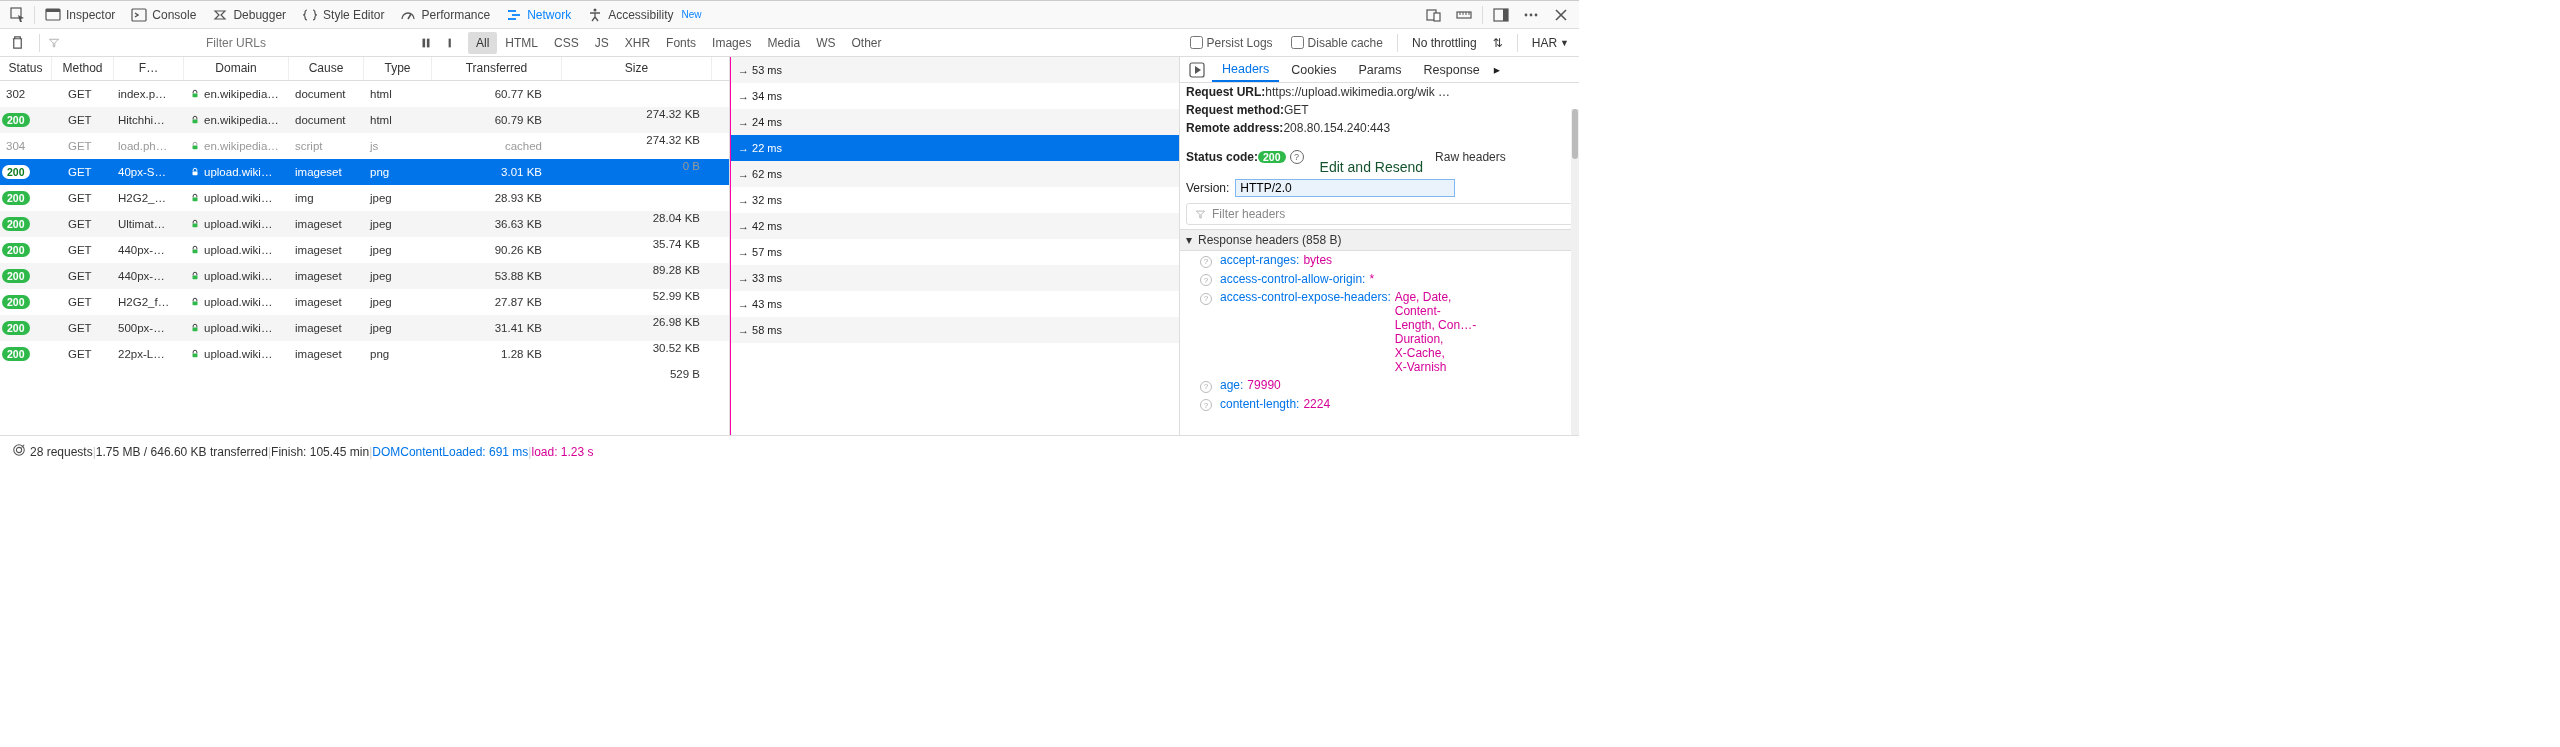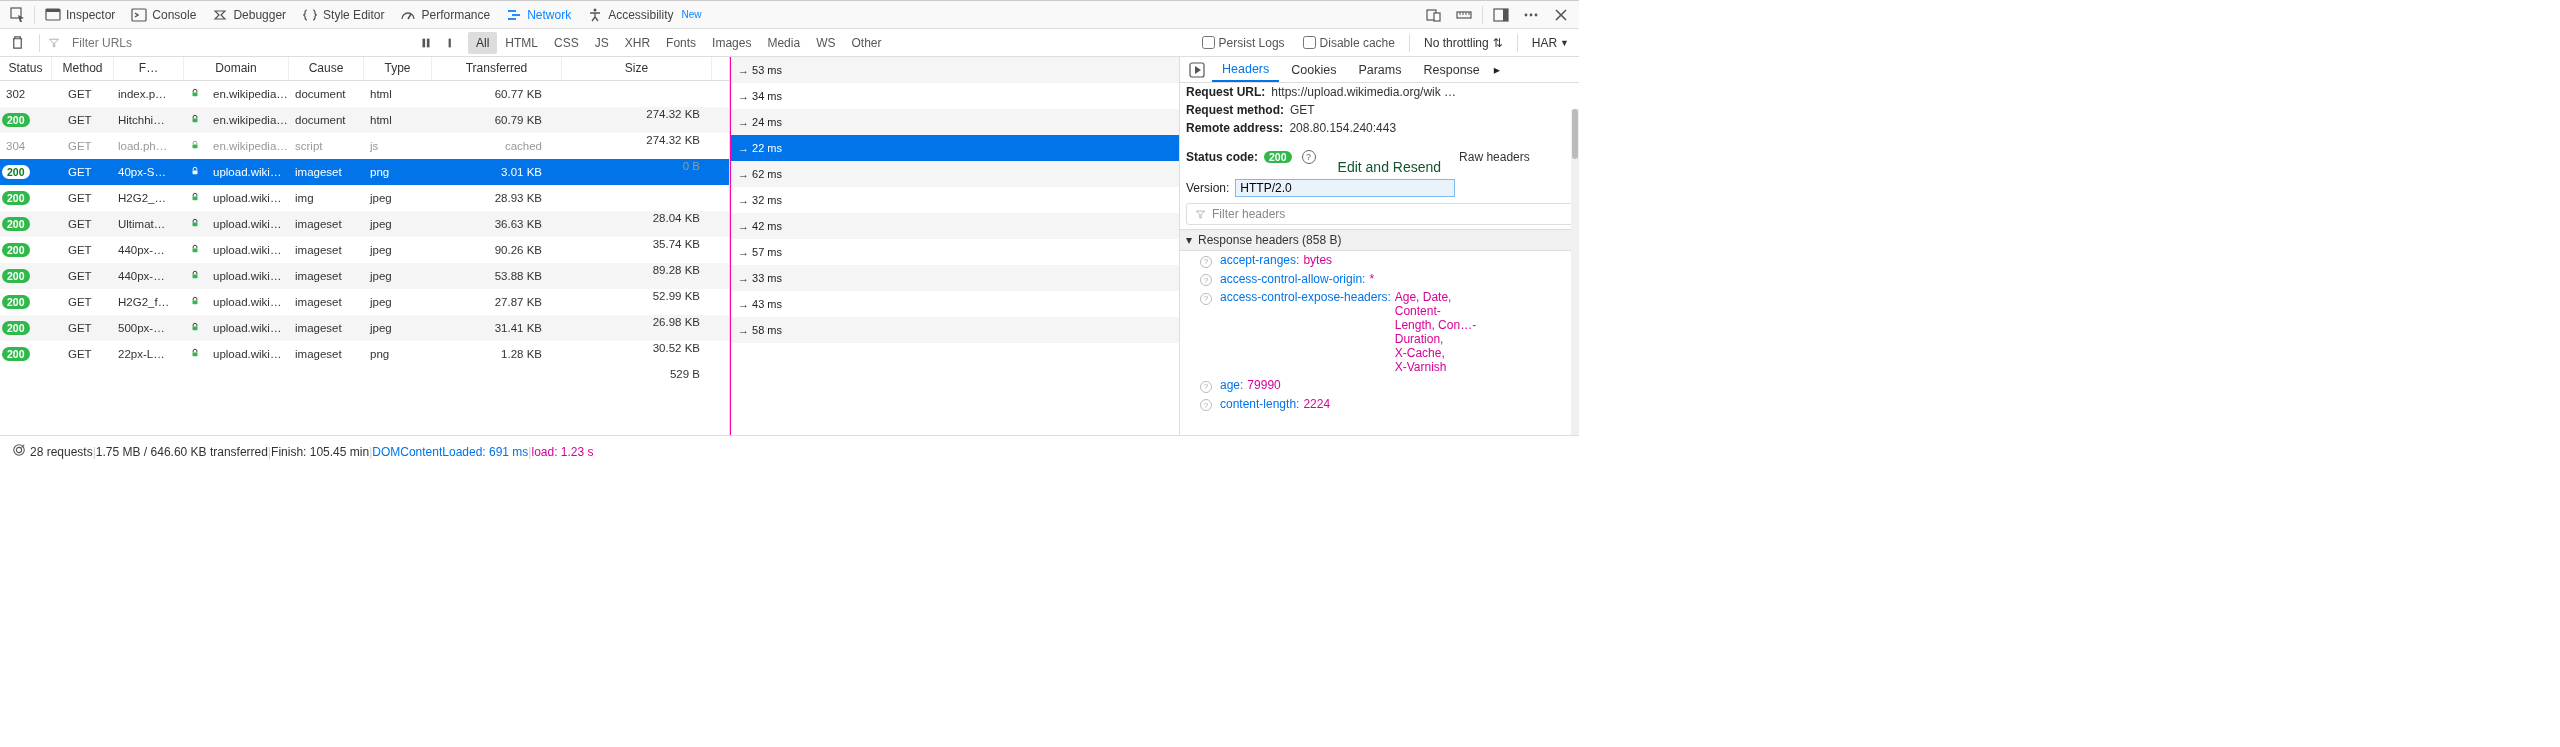--- a/index.html
+++ b/index.html
@@ -14,30 +14,30 @@
 .tool-btn svg { width: 16px; height: 16px; }
 .tool-sep { flex: 1; }
 .tool-new { color: #0a84ff; font-size: 10px; margin-left: 3px; }
 .tool-right { display: flex; align-items: center; gap: 2px; }
 .tool-icon-btn { padding: 4px 6px; cursor: pointer; color: #555; display:flex; align-items:center; }
 .tool-icon-btn svg { width: 16px; height: 16px; }
 
 
 .filterbar { display: flex; align-items: center; height: 28px; border-bottom: 1px solid #ddd; background: #fff; padding: 0 4px; gap: 6px; }
 .trash-btn { padding: 4px 6px; cursor: pointer; color: #555; }
-.filter-input { flex: 0 0 340px; border: none; outline: none; padding: 4px 6px; color: #888; font-size: 12px; }
+.filter-input { flex: 0 0 340px; border: none; outline: none; padding: 4px 6px; color: #888; font-size: 12px; text-align: center; }
 .pause-group { display: flex; gap: 0; margin-left: 4px; }
 .pause-btn { padding: 2px 3px; cursor: pointer; color: #555; }
 .type-filters { display: flex; gap: 0; margin-left: 6px; }
 .type-chip { padding: 4px 8px; cursor: pointer; color: #555; border-radius: 2px; }
 .type-chip.active { background: #ddd; color: #333; }
 .filterbar .spacer { flex: 1; }
 .cb { display: flex; align-items: center; gap: 4px; color: #555; padding: 0 6px; cursor: pointer; justify-content: flex-end; }
 .cb input { margin: 0; }
-.throttling { padding: 4px 6px; color: #333; cursor: pointer; display:flex; align-items:center; gap:4px;}
+.throttling { padding: 4px 6px; color: #333; cursor: pointer; display:flex; align-items:center; gap:16px;}
 .har-btn { padding: 4px 6px; color: #333; cursor: pointer; display:flex; align-items:center; gap:3px;}
 .vdiv { width:1px; height:18px; background:#ddd; margin:0 2px;}
 
 
 .main { display: flex; flex: 1; overflow: hidden; }
 .left { flex: 0 0 730px; display: flex; flex-direction: column; border-right: 1px solid #ddd; overflow:hidden;}
 .timeline { flex: 0 0 450px; border-right: 1px solid #ddd; display:flex; flex-direction:column; overflow:hidden;}
 .right { flex: 1; display: flex; flex-direction: column; overflow: hidden; }
 
 
@@ -57,21 +57,21 @@
 .row { display: flex; height: 26px; align-items: center; font-size: 11.5px; color: #333; }
 .row:nth-child(odd) { background: #fff; }
 .row:nth-child(even) { background: #f5f5f5; }
 .row.selected { background: #0074e8 !important; color: #fff; }
 .row.selected .status-badge { background: #fff; color: #0b7a1f; }
 .row.selected .lock { fill: #fff; }
 .row .c { padding: 0 6px; overflow: hidden; text-overflow: ellipsis; white-space: nowrap; }
 .row .c-status { text-align: left; padding-left: 2px;}
 .row .c-method { text-align: left; padding-left:16px;}
 .row .c-file { text-align: left; padding-left:4px;}
-.row .c-domain { text-align: left; display:flex; align-items:flex-start; gap:13px;}
+.row .c-domain { text-align: left; display:flex; align-items:center; gap:4px;}
 .row .c-cause { text-align: left; }
 .row .c-type { text-align: left; }
 .row .c-trans { text-align: right; padding-right: 20px;}
 .row .c-size { text-align: right; padding-right: 12px; margin-top: 40px;}
 .status-badge { display: inline-block; background: #30b94b; color: #fff; padding: 1px 5px; border-radius: 7px; font-size: 10.5px; font-weight: 600; }
 .status-plain { font-size: 11.5px; padding-left: 4px;}
 .row.cached { color: #999; }
 .lock { width: 10px; height: 10px; fill: #30b94b; flex-shrink:0;}
 
 
@@ -90,21 +90,21 @@
 .footer .dom { color: #0074e8; }
 .footer .load { color: #d50097; }
 .footer-icon { padding: 2px 4px; cursor:pointer;}
 
 
 .rtabs { display: flex; height: 26px; border-bottom: 1px solid #ddd; align-items: center; padding: 0 4px; gap: 2px; font-size: 12.5px; }
 .rtabs .play { padding: 3px 5px; cursor:pointer;}
 .rtab { padding: 4px 10px; cursor: pointer; color: #333; }
 .rtab.active { color: #0074e8; border-bottom: 2px solid #0074e8; }
 .rbody { flex: 1; overflow: auto; font-size: 12px; position:relative;}
-.kv { padding: 2px 6px; display: flex; gap: 6px; align-items: baseline;}
+.kv { padding: 2px 6px; display: flex; align-items: baseline;}
 .kv .k { font-weight: 600; color: #222; white-space:nowrap;}
 .kv .v { color: #333; overflow:hidden; text-overflow:ellipsis; white-space:nowrap;}
 .status-chip { background: #30b94b; color: #fff; padding: 0 5px; border-radius: 6px; font-size: 10.5px; font-weight: 600; }
 .qmark { display:inline-flex; width:14px; height:14px; border:1px solid #666; border-radius:50%; align-items:center; justify-content:center; font-size:9px; color:#666; margin-left:4px;}
 .editresend { color:#14532d; margin-left: 16px; font-size:14px;margin-top:20px;}
 .rawh { color:#333; margin-left: 12px; font-size:12px;}
 .ver-row { padding: 2px 6px; display:flex; gap:6px; align-items:center;}
 .ver-input { border: 1px solid #7fb8ef; outline:none; padding: 1px 4px; font-size:12px; width:220px; background:#eaf3fb;}
 .hdr-filter { margin: 4px 6px; padding: 3px 8px; border: 1px solid #ddd; border-radius: 3px; color: #888; display:flex; align-items:center; gap:6px;}
 .section-hdr { background: #f0f0f0; padding: 3px 6px; display:flex; align-items:center; gap:6px; font-size:12px; color:#333; border-top:1px solid #ddd; border-bottom:1px solid #ddd;}

